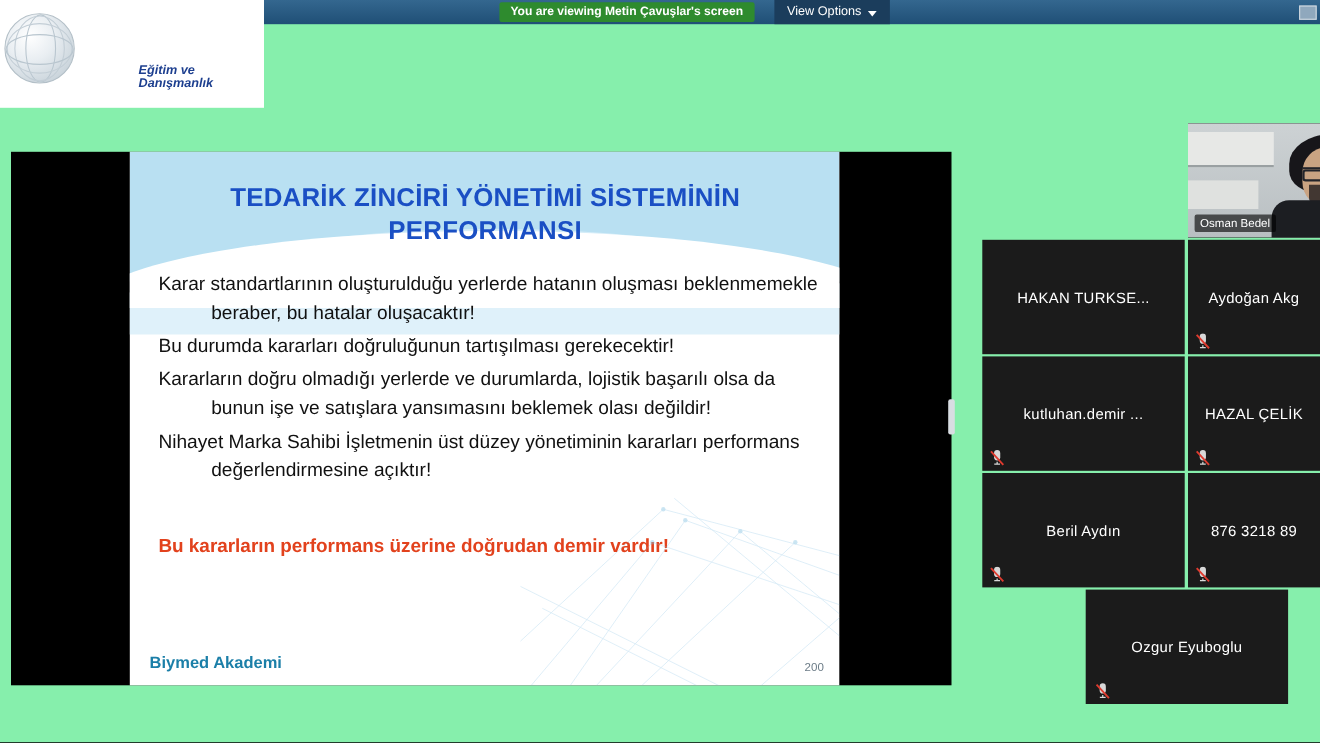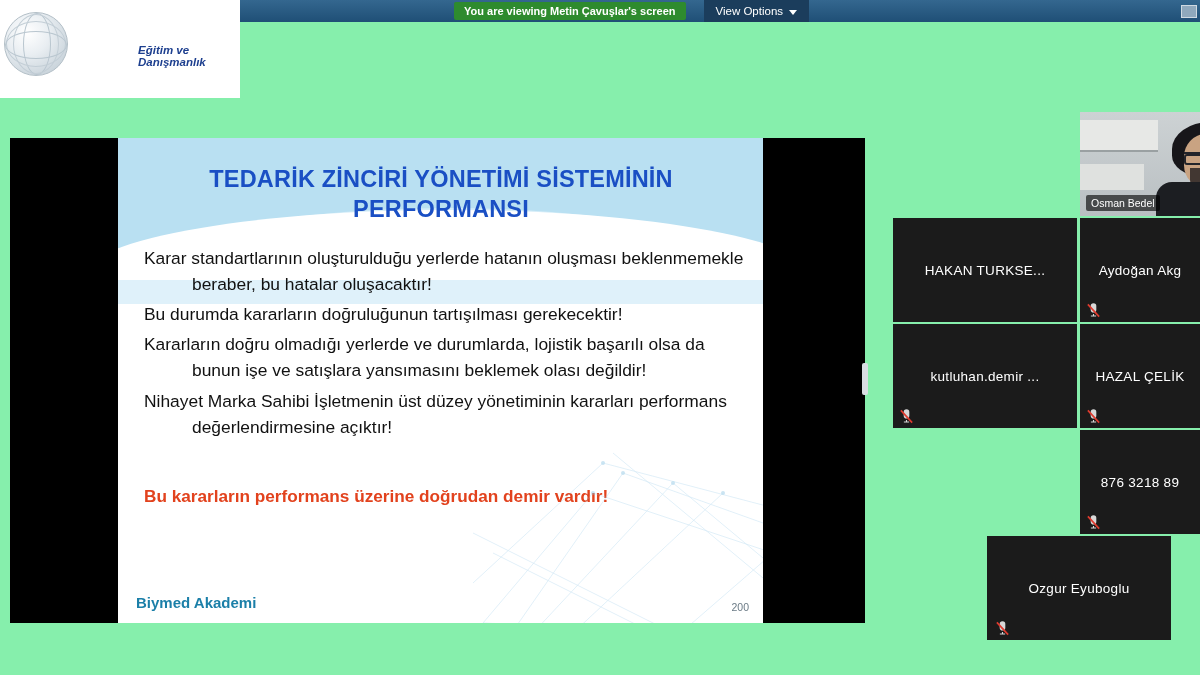--- a/index.html
+++ b/index.html
@@ -121,26 +121,25 @@
     font-style: italic;
     letter-spacing: -1px;
     line-height: 1;
   }
   .logo-text .l1 { color: #1d3f8f; }
   .logo-text .l2 { color: #1d9b3c; }
   .logo-text .l3 { color: #cf1f1f; }
   .logo-text .l4 { color: #e8a212; }
   .logo-sub {
     position: absolute;
-    left: 126px; top: 44px;
+    left: 126px; top: 58px;
     font-size: 11.5px;
     font-weight: bold;
     font-style: italic;
     color: #1d3f8f;
-    margin-left: 12px;
   }
 
   
   .stage {
     position: absolute;
     left: 10px; top: 138px;
     width: 855px; height: 485px;
     background: #000000;
   }
   .slide {
@@ -409,21 +408,21 @@
 
   <div class="stage">
     <div class="slide">
       <div class="slide-band"></div>
       <div class="slide-wave2"></div>
 
       <div class="slide-title">TEDARİK ZİNCİRİ YÖNETİMİ SİSTEMİNİN PERFORMANSI</div>
 
       <div class="slide-body">
         <p>Karar standartlarının oluşturulduğu yerlerde hatanın oluşması beklenmemekle beraber, bu hatalar oluşacaktır!</p>
-        <p>Bu durumda kararların doğruluğunun tartışılması gerekecektir!</p>
+        <p>Bu durumda kararları doğruluğunun tartışılması gerekecektir!</p>
         <p>Kararların doğru olmadığı yerlerde ve durumlarda, lojistik başarılı olsa da bunun işe ve satışlara yansımasını beklemek olası değildir!</p>
         <p>Nihayet Marka Sahibi İşletmenin üst düzey yönetiminin kararları performans değerlendirmesine açıktır!</p>
       </div>
 
       <div class="slide-emph">Bu kararların performans üzerine doğrudan demir vardır!</div>
 
       <svg class="slide-deco" viewBox="0 0 320 200">
         <g stroke="#8fc6e6" stroke-width="0.7" fill="none" opacity="0.75">
           <path d="M10 190 L120 60 L300 120 L210 198 Z"></path>
           <path d="M40 198 L150 40 L290 90"></path>
@@ -490,20 +489,28 @@
     </div>
     <div class="tile" style="left:187px; top:212px; width:120px;">
       <div class="tile-center-name">HAZAL ÇELİK</div>
       <svg class="mute-icon" viewBox="0 0 16 16">
         <path d="M5 3.2a3 3 0 0 1 6 0v4a3 3 0 0 1-6 0z" fill="#d8d8d8"></path>
         <path d="M8 11.6v2.2M5.2 13.8h5.6" stroke="#d8d8d8" stroke-width="1.2" fill="none"></path>
         <path d="M2 1.5 L14 14.5" stroke="#e03b2f" stroke-width="1.8"></path>
       </svg>
     </div>
 
+    <div class="tile" style="left:0px; top:318px;">
+      <div class="tile-center-name">Beril Aydın</div>
+      <svg class="mute-icon" viewBox="0 0 16 16">
+        <path d="M5 3.2a3 3 0 0 1 6 0v4a3 3 0 0 1-6 0z" fill="#d8d8d8"></path>
+        <path d="M8 11.6v2.2M5.2 13.8h5.6" stroke="#d8d8d8" stroke-width="1.2" fill="none"></path>
+        <path d="M2 1.5 L14 14.5" stroke="#e03b2f" stroke-width="1.8"></path>
+      </svg>
+    </div>
     <div class="tile" style="left:187px; top:318px; width:120px;">
       <div class="tile-center-name">876 3218 89</div>
       <svg class="mute-icon" viewBox="0 0 16 16">
         <path d="M5 3.2a3 3 0 0 1 6 0v4a3 3 0 0 1-6 0z" fill="#d8d8d8"></path>
         <path d="M8 11.6v2.2M5.2 13.8h5.6" stroke="#d8d8d8" stroke-width="1.2" fill="none"></path>
         <path d="M2 1.5 L14 14.5" stroke="#e03b2f" stroke-width="1.8"></path>
       </svg>
     </div>
 
     <div class="tile" style="left:94px; top:424px;">

